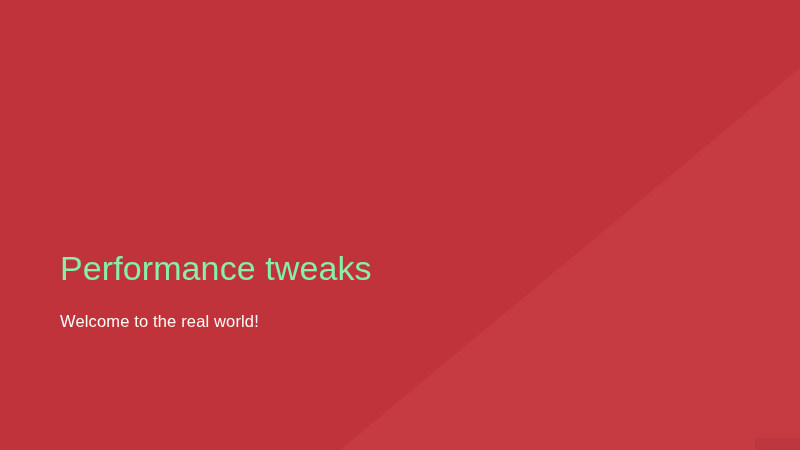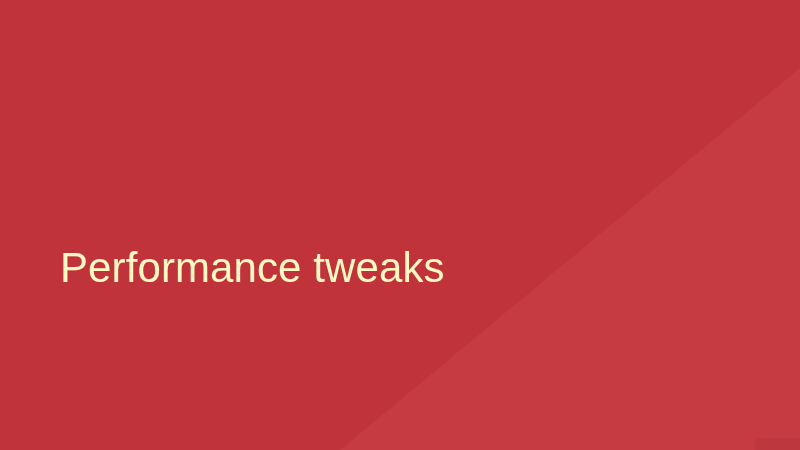--- a/index.html
+++ b/index.html
@@ -40,25 +40,25 @@
 
   .text-block {
     position: absolute;
     left: 60px;
     top: 243px;
     width: 640px;
   }
 
   .slide-title {
     margin: 0;
-    font-size: 42px;
+    font-size: 34px;
     line-height: 50px;
     font-weight: 300;
     letter-spacing: 0.1px;
-    color: #fef9c3;
+    color: #86efac;
     white-space: nowrap;
   }
 
   .slide-subtitle {
     margin: 0;
     padding-top: 17px;
     font-size: 16.5px;
     line-height: 22px;
     font-weight: 400;
     letter-spacing: 0.15px;
@@ -70,15 +70,16 @@
 <body>
 
 <div class="slide">
 
   <div class="diagonal-wedge"></div>
 
   <div class="footer-patch"></div>
 
   <div class="text-block">
     <h1 class="slide-title">Performance tweaks</h1>
+    <p class="slide-subtitle">Welcome to the real world!</p>
   </div>
 
 </div>
 
 </body></html>

